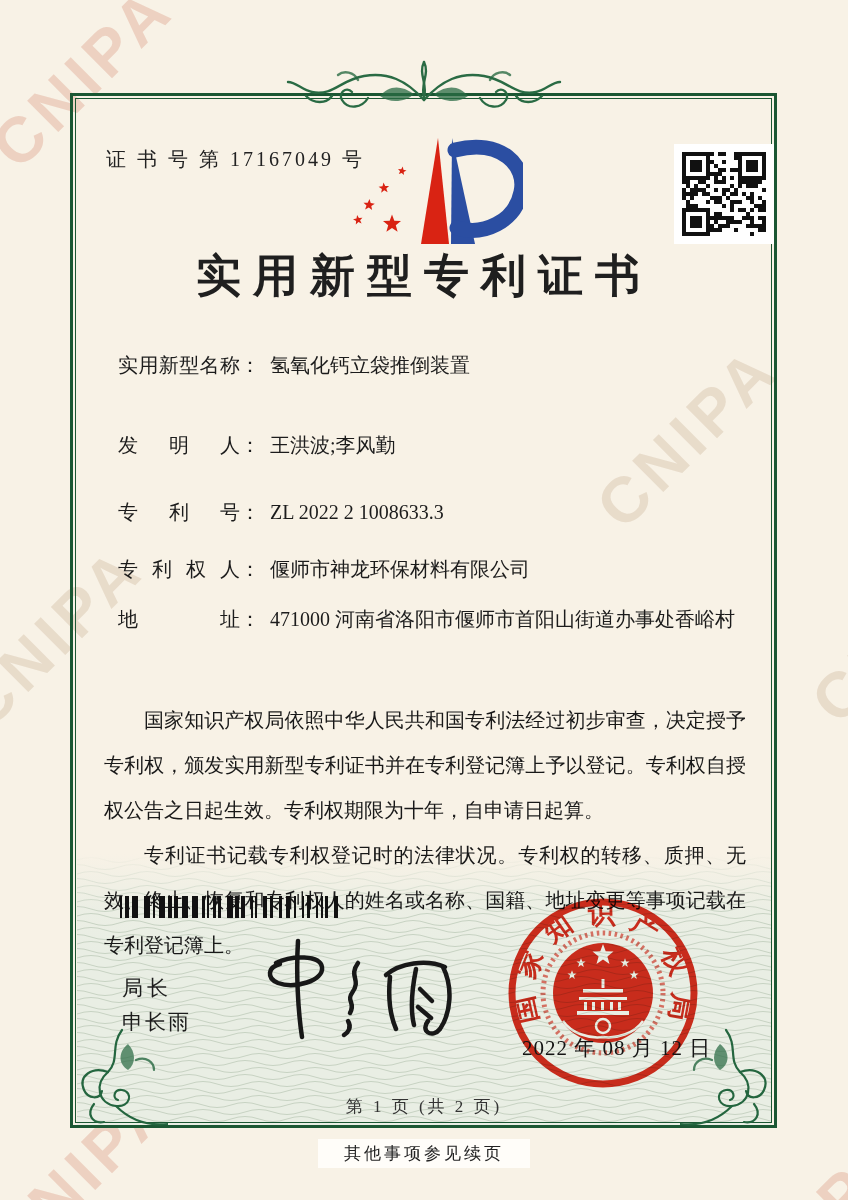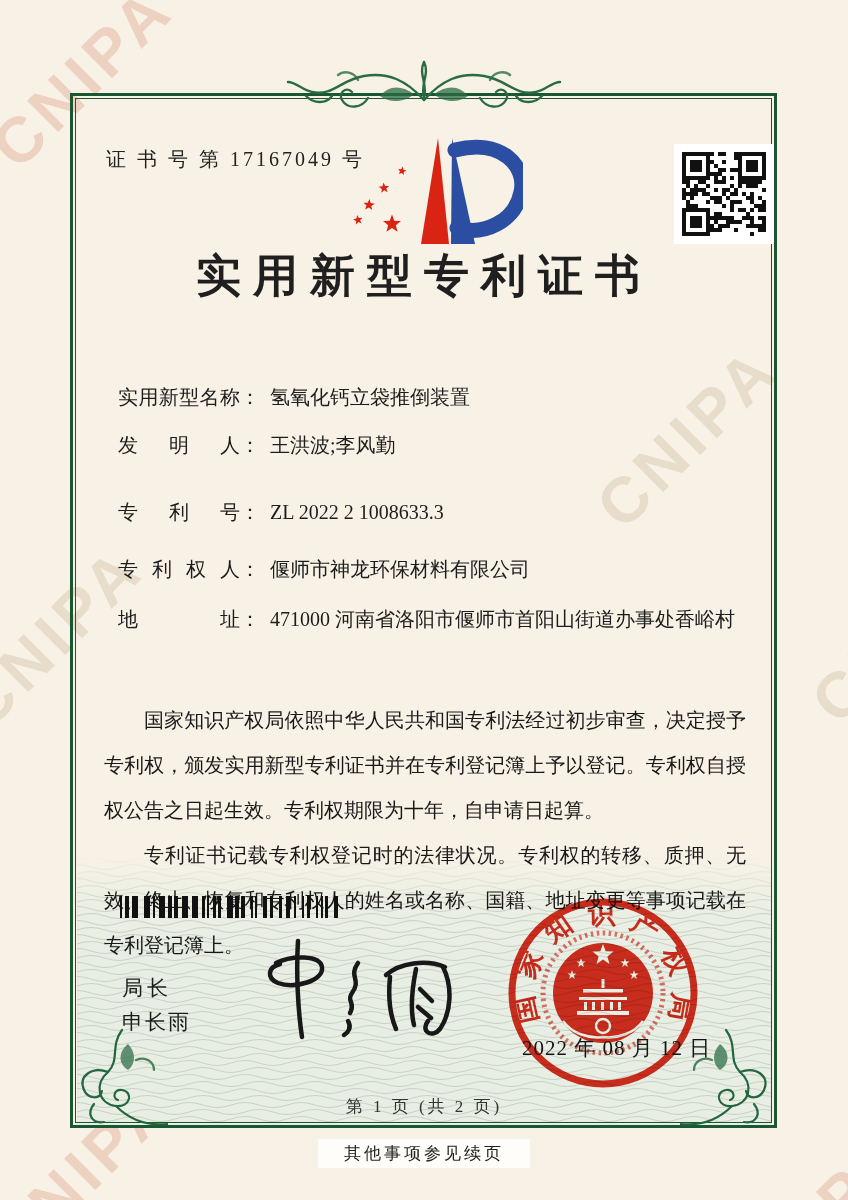--- a/index.html
+++ b/index.html
@@ -298,21 +298,21 @@
         <rect x="60" y="4" width="20" height="20" fill="#fff"></rect>
         <rect x="64" y="8" width="12" height="12" fill="#111"></rect>
         <rect x="0" y="56" width="28" height="28" fill="#111"></rect>
         <rect x="4" y="60" width="20" height="20" fill="#fff"></rect>
         <rect x="8" y="64" width="12" height="12" fill="#111"></rect>
       </svg>
   </div>
 
   <div class="title">实用新型专利证书</div>
 
-  <div class="field-row" style="top:352px;margin-top:32px;">
+  <div class="field-row" style="top:352px;">
     <span class="flabel">实用新型名称</span><span class="fcolon">：</span><span class="fvalue">氢氧化钙立袋推倒装置</span>
   </div>
   <div class="field-row" style="top:424px;margin-top:8px;">
     <span class="flabel">发明人</span><span class="fcolon">：</span><span class="fvalue">王洪波;李风勤</span>
   </div>
   <div class="field-row" style="top:456px;margin-top:43px;">
     <span class="flabel">专利号</span><span class="fcolon">：</span><span class="fvalue">ZL 2022 2 1008633.3</span>
   </div>
   <div class="field-row" style="top:556px;">
     <span class="flabel">专利权人</span><span class="fcolon">：</span><span class="fvalue">偃师市神龙环保材料有限公司</span>

